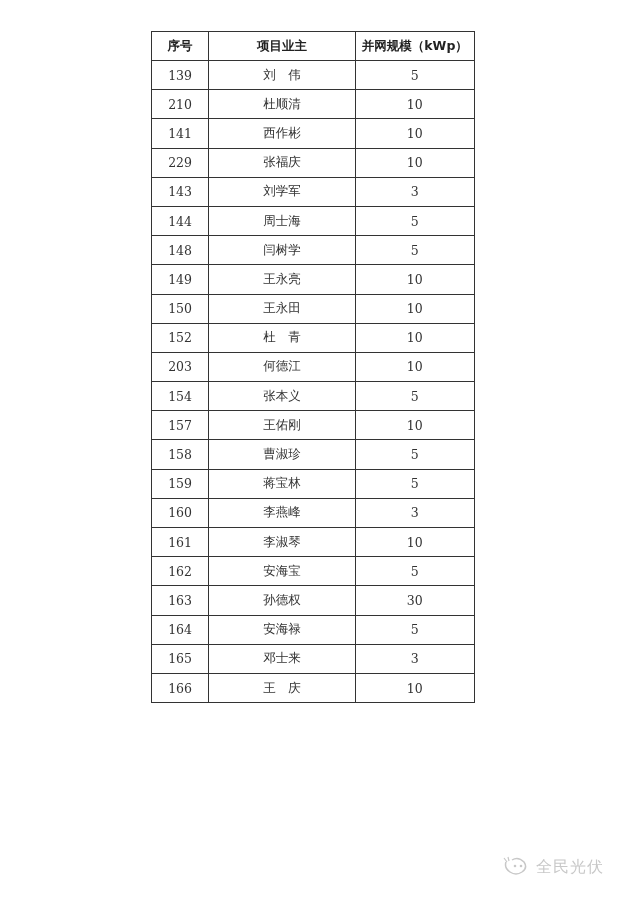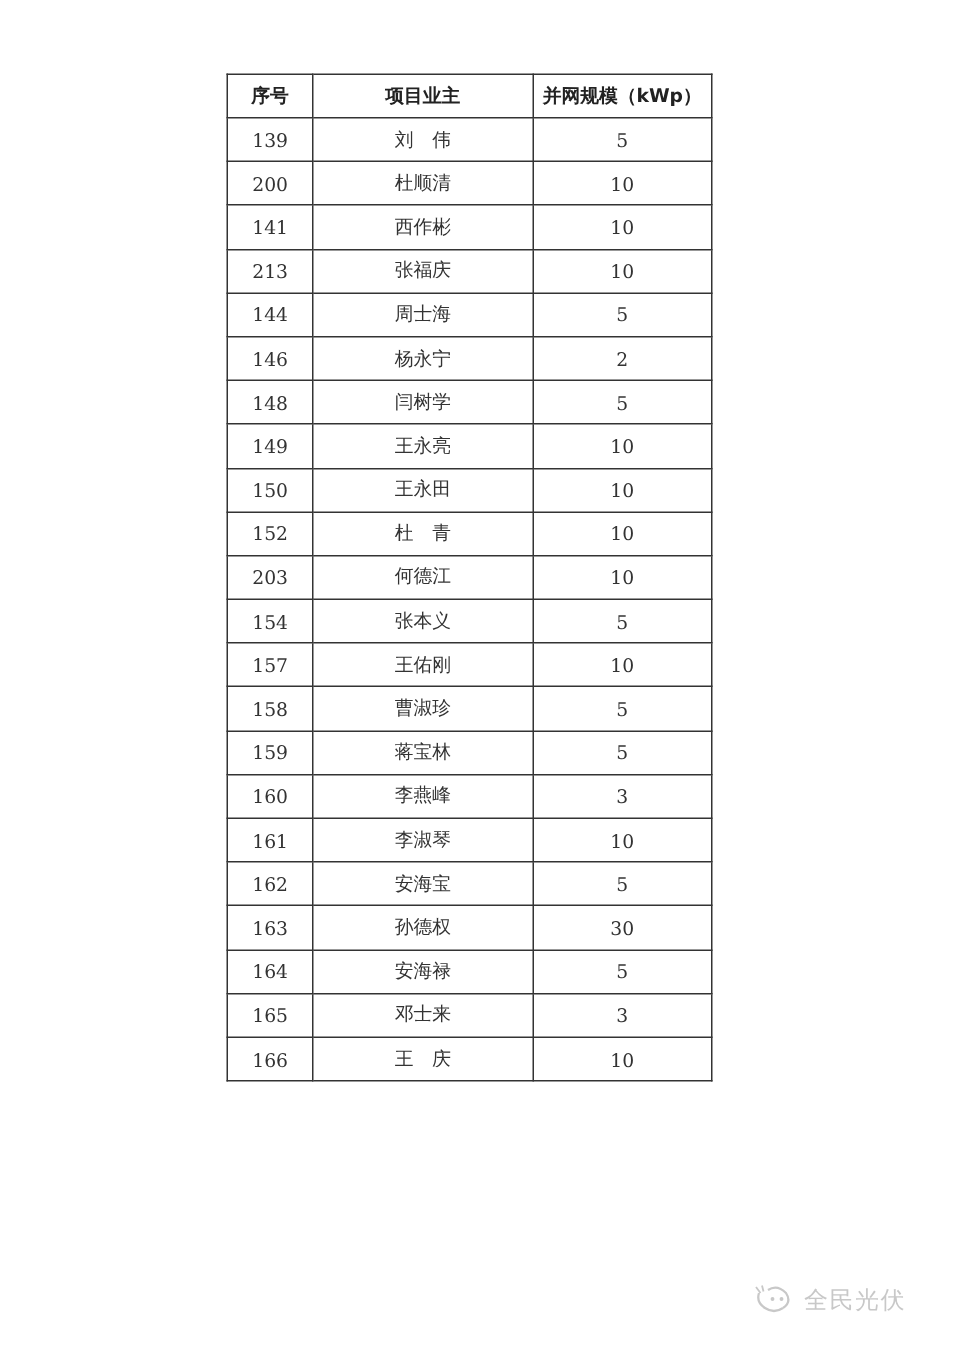--- a/index.html
+++ b/index.html
@@ -1,17 +1,17 @@
 <!DOCTYPE html>
 <html><head>
 <meta charset="utf-8">
 <style>
   html, body { margin: 0; padding: 0; background: #ffffff; }
   body { width: 640px; height: 900px; position: relative; overflow: hidden; font-family: "DejaVu Serif", "Liberation Serif", serif; }
-  .tbl { position: absolute; left: 151px; top: 31px; width: 324px; border-collapse: collapse; table-layout: fixed; margin-top: 18px; }
+  .tbl { position: absolute; left: 151px; top: 31px; width: 324px; border-collapse: collapse; table-layout: fixed; }
   .tbl th, .tbl td { border: 1px solid #333; text-align: center; padding: 0; color: #333; }
   .tbl th { height: 28px; font-weight: bold; font-size: 12.5px; font-family: "DejaVu Sans", "Liberation Sans", sans-serif; color: #222; }
   .tbl td { height: 28.2px; font-size: 12.5px; }
   .c1 { width: 57px; } .c2 { width: 146px; } .c3 { width: 119px; }
   .wm { position: absolute; left: 502px; top: 856px; display: flex; align-items: center; color: #c8c8c8; font-family: Liberation Mono, monospace; font-size: 16px; letter-spacing: 1px; }
   .wm svg { margin-right: 6px; }
 </style>
 </head>
 <body>
 
@@ -28,43 +28,43 @@
       <th>并网规模（kWp）</th>
     </tr>
   </thead>
   <tbody id="tbody">
       <tr>
         <td>139</td>
         <td>刘　伟</td>
         <td>5</td>
       </tr>
       <tr>
-        <td>200</td>
+        <td>210</td>
         <td>杜顺清</td>
         <td>10</td>
       </tr>
       <tr>
         <td>141</td>
         <td>西作彬</td>
         <td>10</td>
       </tr>
       <tr>
-        <td>213</td>
+        <td>229</td>
         <td>张福庆</td>
         <td>10</td>
+      </tr>
+      <tr>
+        <td>143</td>
+        <td>刘学军</td>
+        <td>3</td>
       </tr>
       <tr>
         <td>144</td>
         <td>周士海</td>
         <td>5</td>
-      </tr>
-      <tr>
-        <td>146</td>
-        <td>杨永宁</td>
-        <td>2</td>
       </tr>
       <tr>
         <td>148</td>
         <td>闫树学</td>
         <td>5</td>
       </tr>
       <tr>
         <td>149</td>
         <td>王永亮</td>
         <td>10</td>

